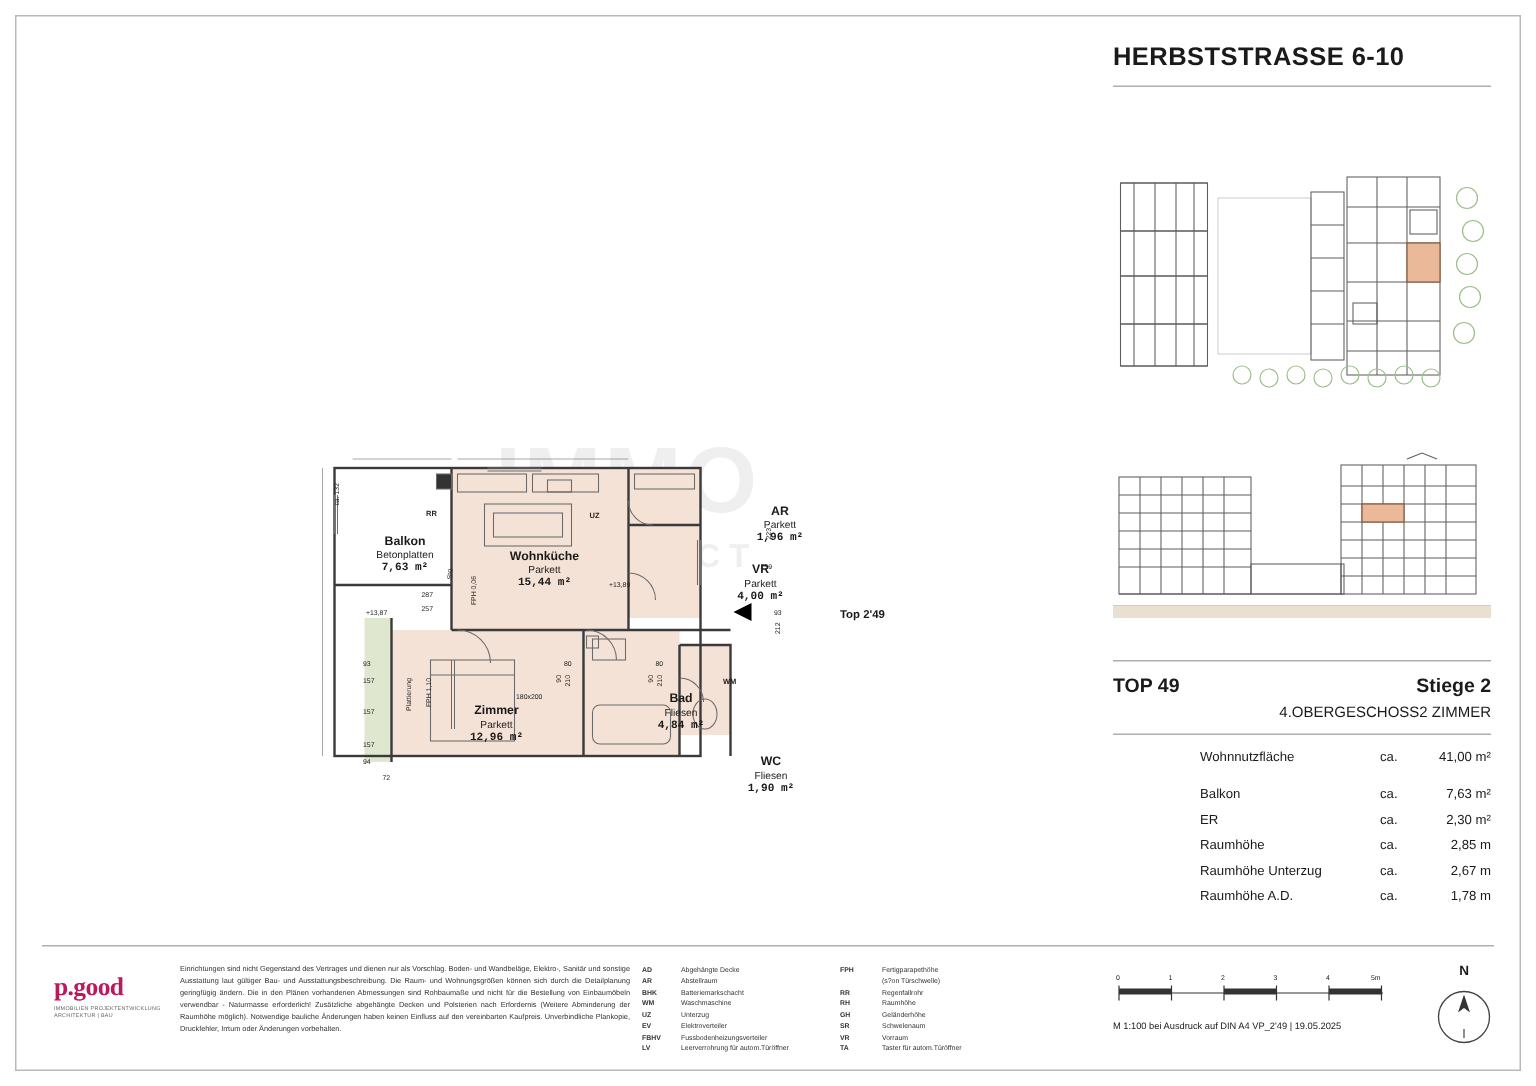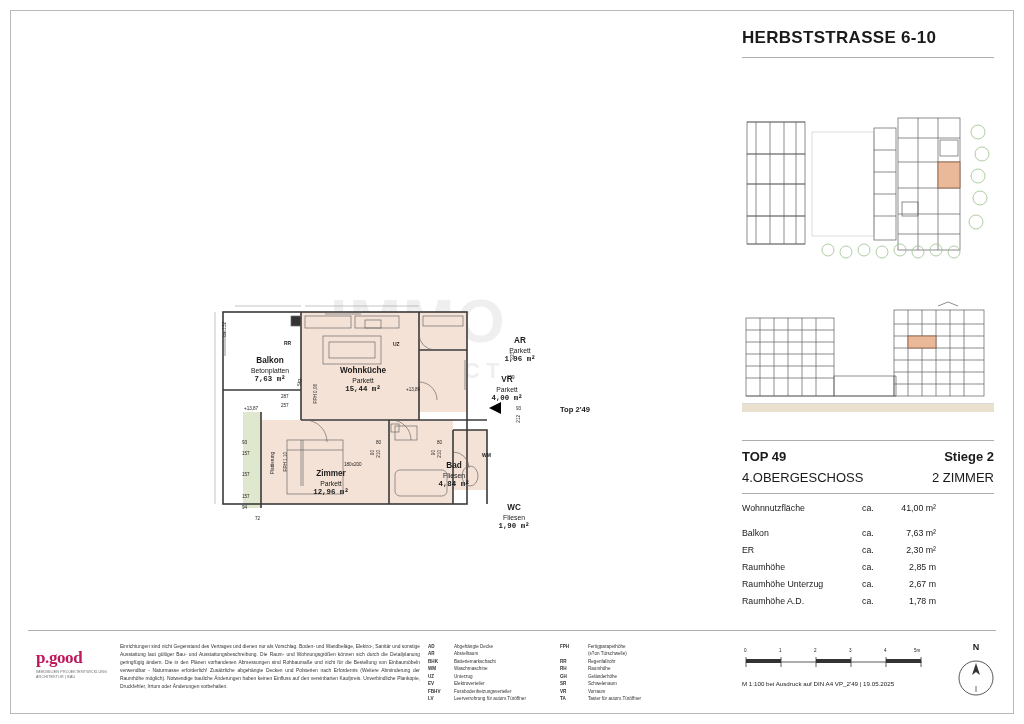--- a/index.html
+++ b/index.html
@@ -17,23 +17,23 @@
   .siteplan{position:absolute;left:742px;top:110px;width:252px;height:170px;}
   .siteplan svg{display:block;}
 
   
   .sectionplan{position:absolute;left:742px;top:300px;width:252px;height:130px;}
 
   
   .tbl{position:absolute;left:742px;top:440px;width:252px;}
   .tbl .rule{border-top:1px solid #aeaeae;}
   .tbl .row1{display:flex;justify-content:space-between;font-size:13px;font-weight:bold;margin-top:8px;}
-  .tbl .row2{display:flex;justify-content:space-between;font-size:13px;margin-top:6px;}
+  .tbl .row2{display:flex;justify-content:flex-end;font-size:10px;margin-top:6px;}
   .tbl .rule2{border-top:1px solid #aeaeae;margin-top:8px;}
-  .kv{display:flex;font-size:8.8px;margin-top:7px;}
+  .kv{display:flex;font-size:8.8px;margin-top:7px;justify-content:flex-end;}
   .kv .k{width:120px;}
   .kv .ca{width:22px;}
   .kv .v{width:52px;text-align:right;}
   .kv.first{margin-top:9px;}
   .gap{height:8px;}
 
   
   .botline{position:absolute;left:28px;top:630px;width:968px;border-top:1px solid #aeaeae;}
   .logo{position:absolute;left:36px;top:648px;width:78px;}
   .logo .pg{font-size:17px;font-weight:bold;letter-spacing:-.4px;color:#be185d;font-family:Liberation Serif, serif;}

